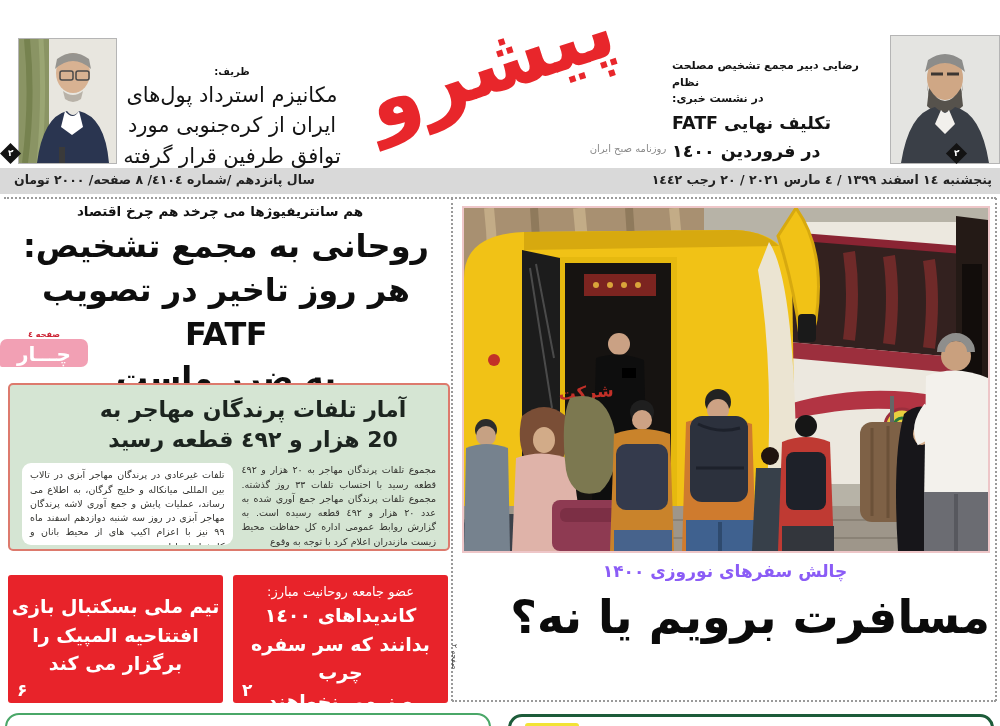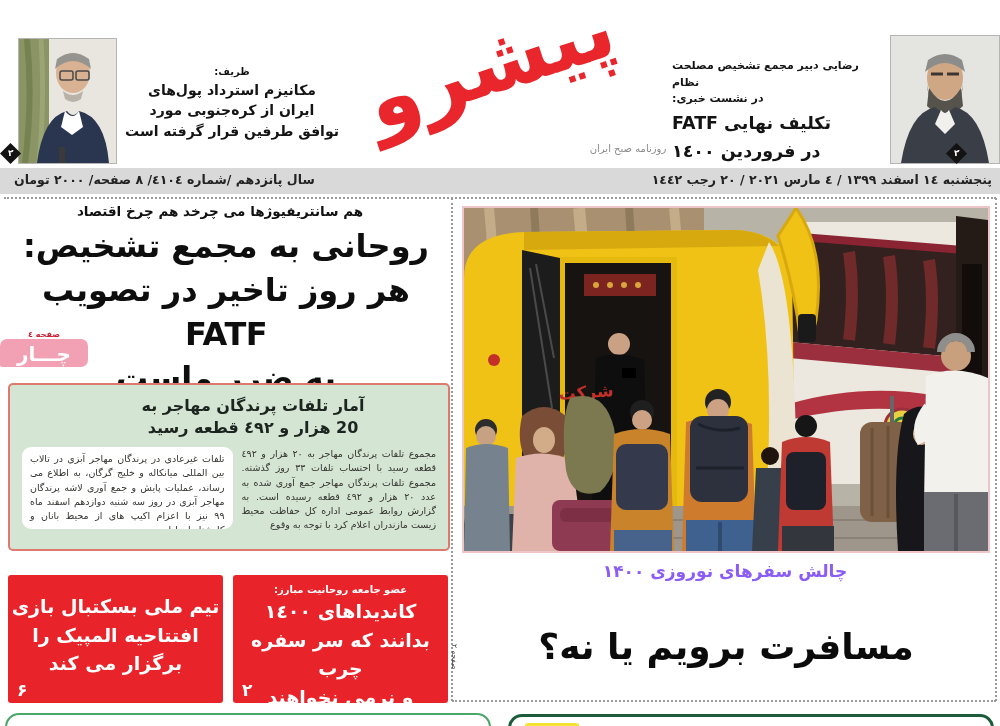--- a/index.html
+++ b/index.html
@@ -6,21 +6,21 @@
   .page{position:relative;width:1000px;height:726px;background:#fff;overflow:hidden;
         font-family:"DejaVu Sans",sans-serif;direction:rtl;}
   .abs{position:absolute;}
   
   .portrait{position:absolute;border:1px solid #b5b5b5;overflow:hidden;background:#e9e7e1;}
   .diamond{position:absolute;width:15px;height:15px;background:#131313;transform:rotate(45deg);
            display:flex;align-items:center;justify-content:center;}
   .diamond span{transform:rotate(-45deg);color:#fff;font-size:9px;font-weight:bold;line-height:1;}
   .tl-story{left:118px;top:66px;width:228px;text-align:center;color:#141414;}
   .tl-story .kicker{font-size:10px;font-weight:bold;margin-bottom:3px;}
-  .tl-story .hl{font-size:14px;font-weight:bold;line-height:1.45;}
+  .tl-story .hl{font-size:21px;font-weight:normal;line-height:1.45;}
   .tr-story{left:672px;top:58px;width:215px;text-align:left;color:#141414;}
   .tr-story .kicker{font-size:11px;font-weight:bold;line-height:1.5;}
   .tr-story .hl{font-size:17.5px;font-weight:bold;line-height:1.45;margin-top:3px;}
   .masthead{left:330px;top:6px;width:320px;text-align:center;color:#e8262b;
             font-size:84px;font-weight:bold;transform:rotate(-18deg);line-height:1.4;}
   .masthead-sub{left:578px;top:143px;width:100px;text-align:center;font-size:10px;color:#8a8a8a;}
   
   .datebar{left:0;top:168px;width:1000px;height:26px;background:#d9d9d9;}
   .datebar span{position:absolute;top:4px;font-size:12.5px;font-weight:bold;color:#222;white-space:nowrap;}
   .datebar .d-left{left:14px;}
@@ -32,36 +32,36 @@
   .lead-kicker{left:0;top:203px;width:440px;text-align:center;font-size:13.5px;font-weight:bold;color:#111;}
   .lead-hl{left:0;top:224px;width:452px;text-align:center;font-size:32px;font-weight:bold;
            color:#0e0e0e;line-height:1.38;letter-spacing:-0.5px;}
   .ribbon{left:0;top:330px;width:88px;text-align:center;}
   .ribbon .rp{font-size:8px;color:#cc2233;font-weight:bold;}
   .ribbon .rb{background:#f2a0b4;color:#fff;height:28px;border-radius:7px 7px 7px 2px;
               font-size:20px;font-weight:bold;line-height:30px;}
   
   .birds{left:8px;top:383px;width:442px;height:168px;background:#d5e5d3;border:2px solid #dd7a6d;
          border-radius:5px;box-sizing:border-box;overflow:hidden;}
-  .birds .title{text-align:center;font-size:16px;font-weight:bold;color:#1c241f;line-height:1.35;margin-top:10px;padding-left:48px;}
+  .birds .title{text-align:center;font-size:22px;font-weight:bold;color:#1c241f;line-height:1.35;margin-top:10px;padding-left:48px;}
   .birds .cols{display:flex;gap:9px;padding:9px 12px 0 12px;}
   .birds .colR{flex:1;font-size:9.5px;line-height:1.5;color:#33332f;text-align:justify;}
   .birds .colL{flex:1;background:#fff;border-radius:9px;padding:5px 8px;font-size:9.5px;line-height:1.5;
                color:#33332f;text-align:justify;max-height:72px;overflow:hidden;position:relative;}
   
   .redbox{position:absolute;top:575px;width:215px;height:128px;background:#e8232a;border-radius:3px;
           color:#fff;text-align:center;}
   .redbox .hl{font-size:19px;font-weight:bold;line-height:1.5;}
-  .redbox .kicker{font-size:10px;font-weight:bold;padding-top:9px;}
+  .redbox .kicker{font-size:13px;font-weight:normal;padding-top:9px;}
   .redbox .badge{position:absolute;left:9px;bottom:3px;font-size:17px;font-weight:bold;}
   
   .photo-frame{left:462px;top:206px;width:528px;height:347px;border:2px solid #eec6c8;box-sizing:border-box;}
   .travel-kicker{left:500px;top:561px;width:450px;text-align:center;font-size:17px;font-weight:bold;color:#8b5cf6;}
-  .travel-hl{left:462px;top:590px;width:528px;text-align:center;font-size:36px;font-weight:bold;
-             color:#0b0b0b;letter-spacing:-1px;margin-top:36px;}
+  .travel-hl{left:462px;top:590px;width:528px;text-align:right;font-size:46px;font-weight:bold;
+             color:#0b0b0b;letter-spacing:-1px;}
   .travel-pref{left:459px;top:644px;font-size:7.5px;color:#444;transform:rotate(90deg);transform-origin:left top;}
   
   .bot-left{left:5px;top:713px;width:482px;height:28px;background:#fff;border:2px solid #4aa768;border-radius:14px;}
   .bot-right{left:508px;top:714px;width:486px;height:28px;background:#fff;border:3px solid #1d5c3a;border-radius:16px;box-sizing:border-box;}
   .yellow-badge{position:absolute;left:14px;top:6px;width:54px;height:16px;background:#f2e335;border-radius:3px;}
 </style>
 </head>
 <body>
 
 <div class="page">

